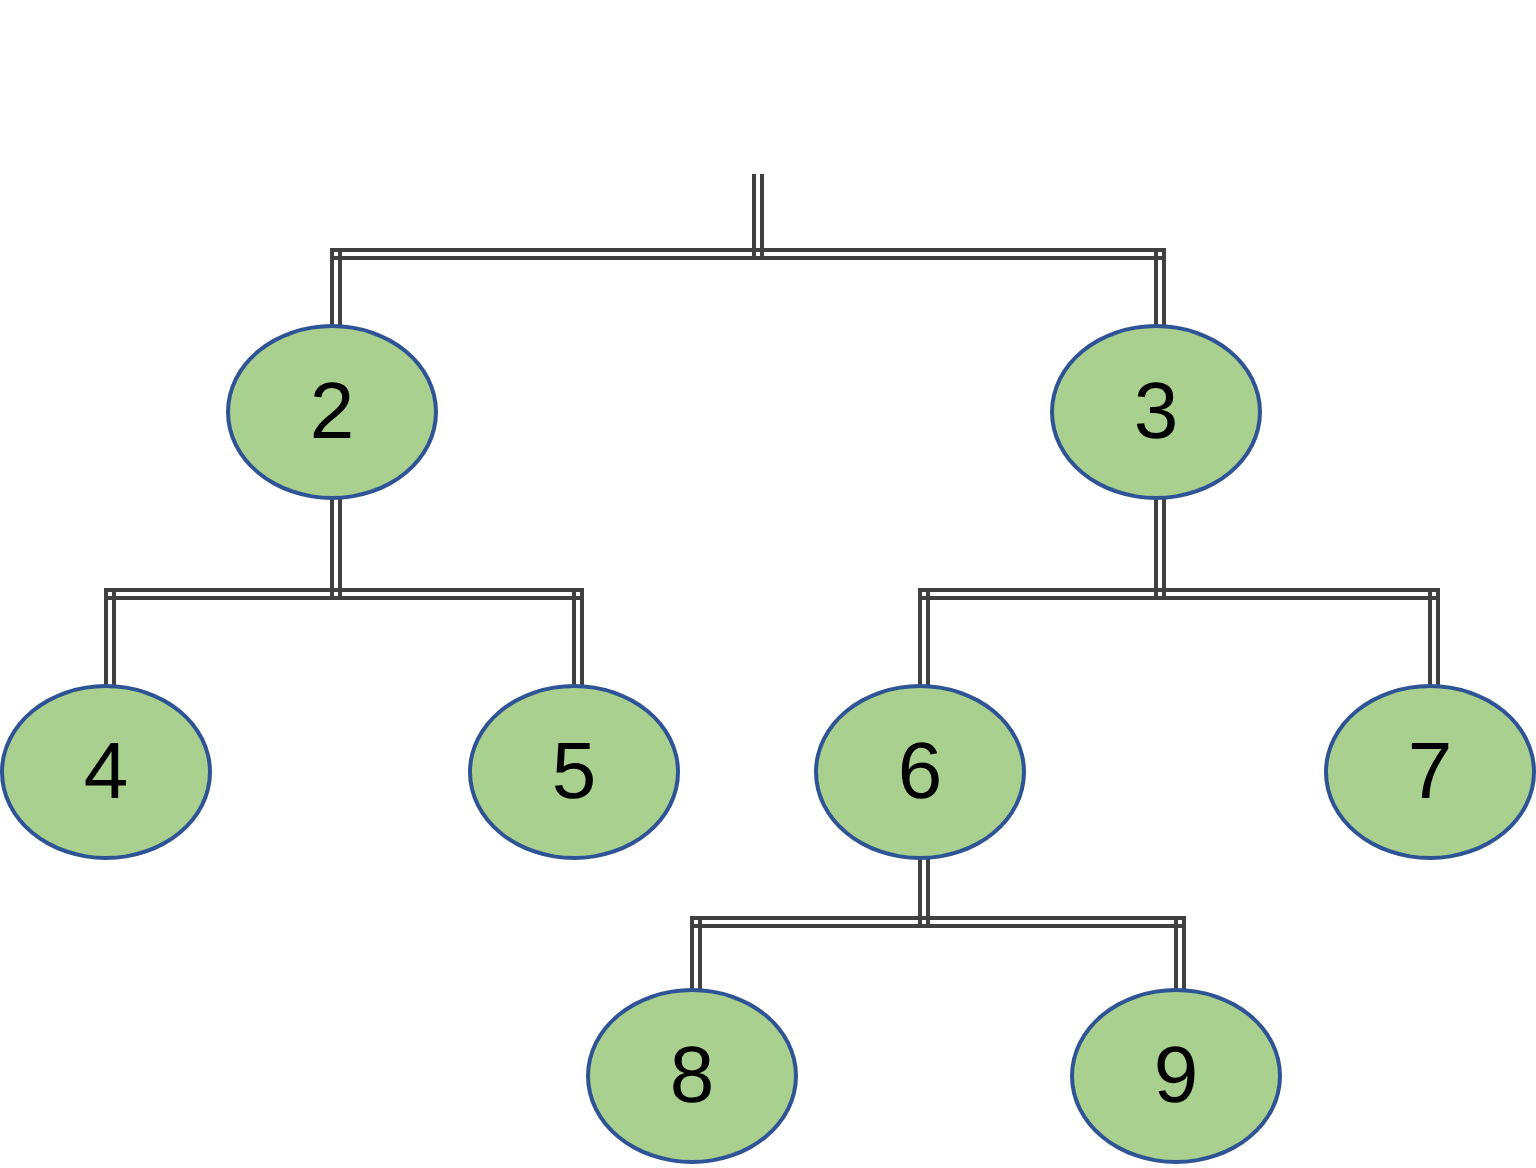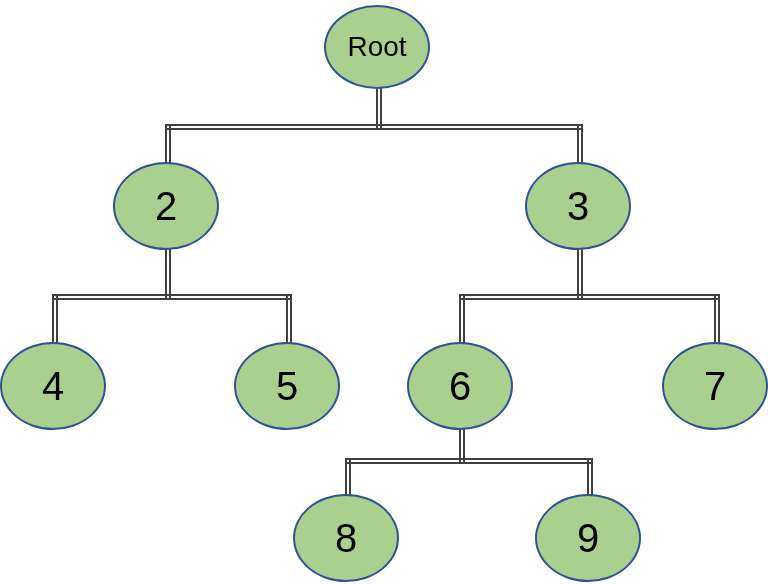--- a/index.html
+++ b/index.html
@@ -67,23 +67,20 @@
     <div class="dline-v" style="left: 52px; top: 294px; height: 52px; border-left-color: rgb(64, 64, 64); border-right-color: rgb(64, 64, 64);"></div>
     <div class="dline-v" style="left: 286px; top: 294px; height: 52px; border-left-color: rgb(64, 64, 64); border-right-color: rgb(64, 64, 64);"></div>
     <div class="dline-v" style="left: 577px; top: 248px; height: 52px; border-left-color: rgb(64, 64, 64); border-right-color: rgb(64, 64, 64);"></div>
     <div class="dline-h" style="left: 459px; top: 294px; width: 261px; border-top-color: rgb(64, 64, 64); border-bottom-color: rgb(64, 64, 64);"></div>
     <div class="dline-v" style="left: 459px; top: 294px; height: 52px; border-left-color: rgb(64, 64, 64); border-right-color: rgb(64, 64, 64);"></div>
     <div class="dline-v" style="left: 714px; top: 294px; height: 52px; border-left-color: rgb(64, 64, 64); border-right-color: rgb(64, 64, 64);"></div>
     <div class="dline-v" style="left: 459px; top: 428px; height: 36px; border-left-color: rgb(64, 64, 64); border-right-color: rgb(64, 64, 64);"></div>
     <div class="dline-h" style="left: 345px; top: 458px; width: 248px; border-top-color: rgb(64, 64, 64); border-bottom-color: rgb(64, 64, 64);"></div>
     <div class="dline-v" style="left: 345px; top: 458px; height: 40px; border-left-color: rgb(64, 64, 64); border-right-color: rgb(64, 64, 64);"></div>
     <div class="dline-v" style="left: 587px; top: 458px; height: 40px; border-left-color: rgb(64, 64, 64); border-right-color: rgb(64, 64, 64);"></div>
-    <div class="node" style="left: 324px; top: 5px; width: 106px; height: 84px; background: rgb(169, 208, 142); border: 2px solid rgb(47, 84, 150);">
-      <span class="node-label" style="font-size: 28px; color: rgb(0, 0, 0);">Root</span>
-    </div>
     <div class="node" style="left: 113px; top: 162px; width: 106px; height: 88px; background: rgb(169, 208, 142); border: 2px solid rgb(47, 84, 150);">
       <span class="node-label" style="font-size: 40px; color: rgb(0, 0, 0);">2</span>
     </div>
     <div class="node" style="left: 525px; top: 162px; width: 106px; height: 88px; background: rgb(169, 208, 142); border: 2px solid rgb(47, 84, 150);">
       <span class="node-label" style="font-size: 40px; color: rgb(0, 0, 0);">3</span>
     </div>
     <div class="node" style="left: 0px; top: 342px; width: 106px; height: 88px; background: rgb(169, 208, 142); border: 2px solid rgb(47, 84, 150);">
       <span class="node-label" style="font-size: 40px; color: rgb(0, 0, 0);">4</span>
     </div>
     <div class="node" style="left: 234px; top: 342px; width: 106px; height: 88px; background: rgb(169, 208, 142); border: 2px solid rgb(47, 84, 150);">

